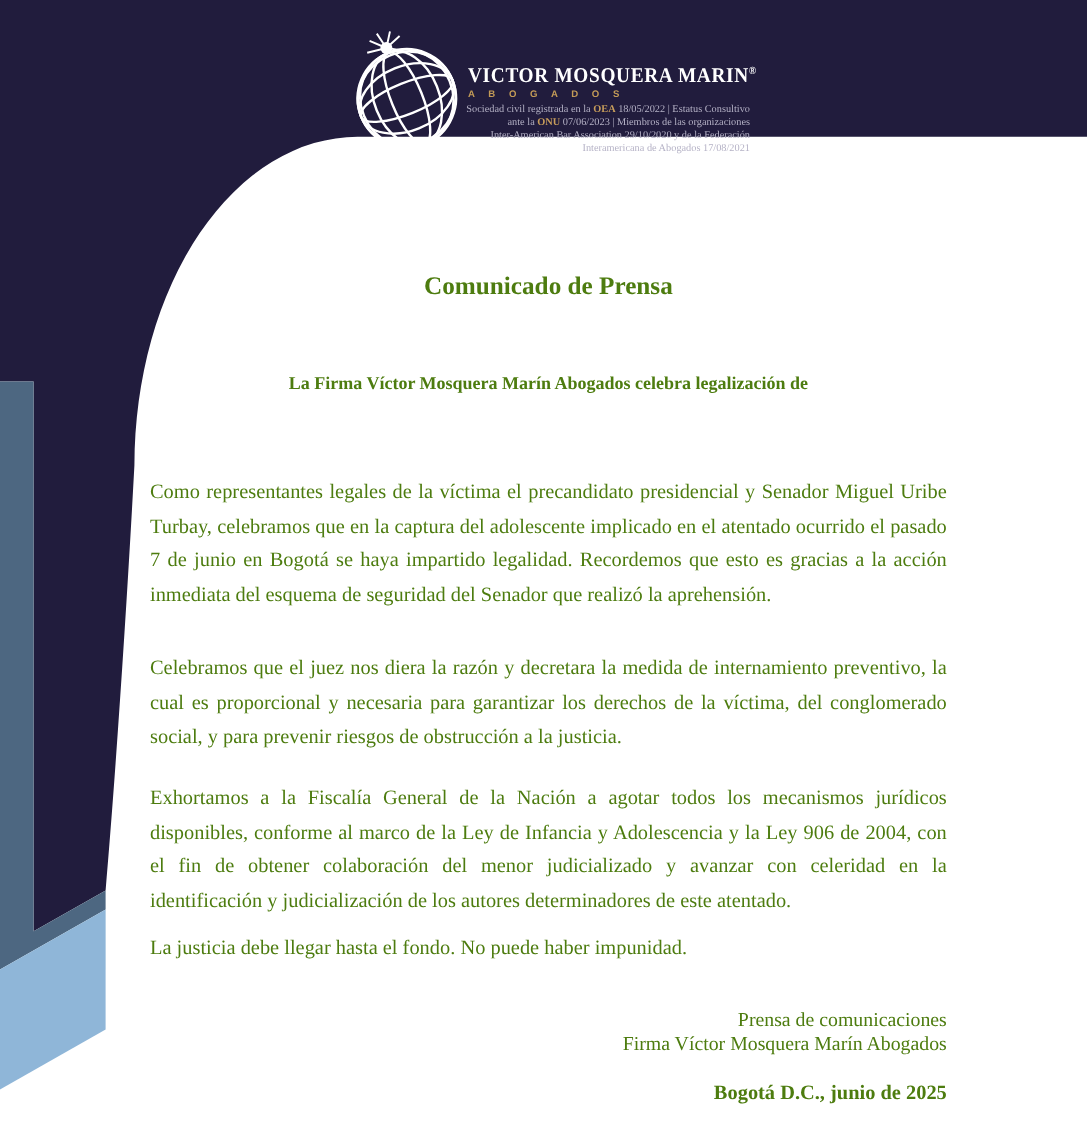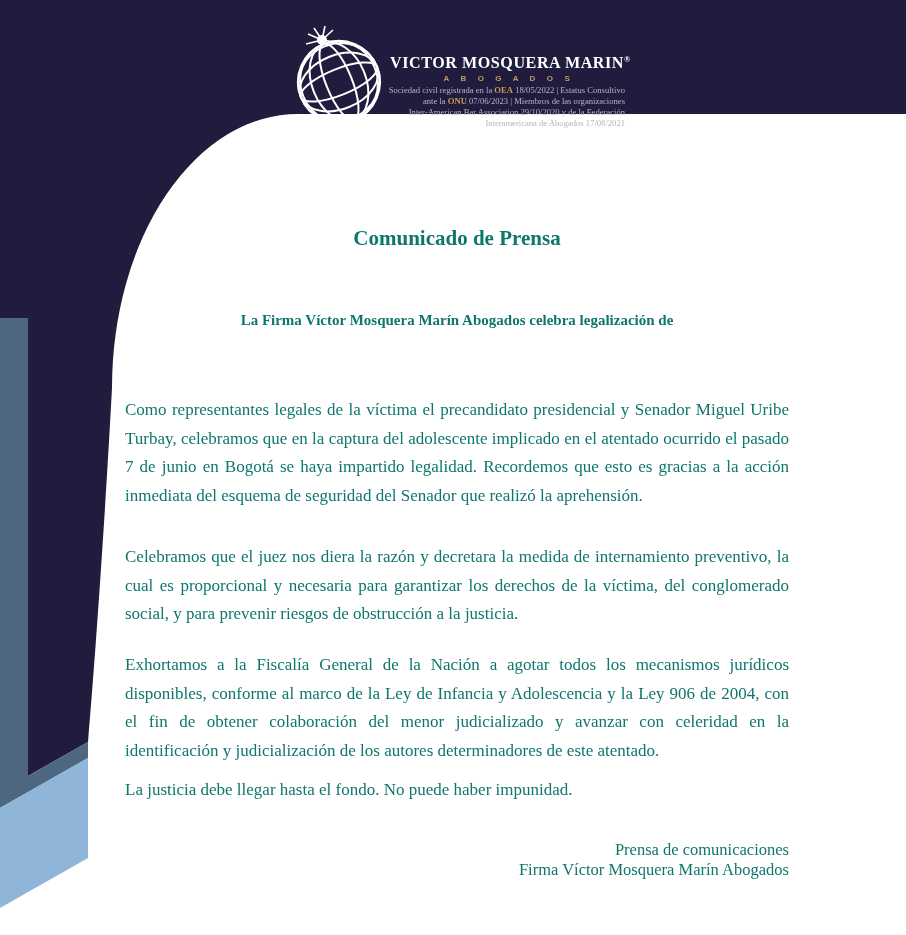--- a/index.html
+++ b/index.html
@@ -14,33 +14,33 @@
   
   .header{position:absolute;left:0;top:0;width:906px;height:114px;z-index:2;margin-top:25px;}
   .globe{position:absolute;left:291px;top:1px;width:97px;height:104px;}
   .brand-block{position:absolute;left:390px;top:27px;width:234px;}
   .brand-name{
     color:#ffffff;font-size:17.5px;letter-spacing:0.6px;font-weight:600;
     white-space:nowrap;transform:scaleX(0.92);transform-origin:left top;
   }
   .brand-name sup{font-size:9px;vertical-align:6px;letter-spacing:0;}
   .brand-sub{
-    text-align:center;color:#c39b57;font-family:"Liberation Sans",sans-serif;
+    text-align:left;color:#c39b57;font-family:"Liberation Sans",sans-serif;
     font-size:8px;font-weight:700;letter-spacing:4.6px;margin-top:1px;margin-right:-4px;
   }
   .reg-block{
     position:absolute;top:60px;right:281px;width:330px;text-align:right;
     font-family:Liberation Serif, serif;font-size:8.6px;line-height:10.9px;
     color:#b5b2c6;
   }
   .reg-block b{color:#c79d5b;font-weight:700;}
 
   
   .content{position:absolute;left:125px;top:0;width:664px;height:675px;z-index:3;
-           color:#0f766e;}
+           color:#4d7c0f;}
   .doc-title{
     position:absolute;top:226px;left:0;width:100%;text-align:center;
     font-size:21px;font-weight:700;
   }
   .doc-heading{
     position:absolute;top:305px;left:0;width:100%;text-align:center;
     font-size:15px;font-weight:700;line-height:30px;
   }
   .para{
     position:absolute;left:0;width:100%;margin:0;
@@ -106,13 +106,14 @@
   <p class="para p1">Como representantes legales de la víctima el precandidato presidencial y Senador Miguel Uribe Turbay, celebramos que en la captura del adolescente implicado en el atentado ocurrido el pasado 7 de junio en Bogotá se haya impartido legalidad. Recordemos que esto es gracias a la acción inmediata del esquema de seguridad del Senador que realizó la aprehensión.</p>
   <p class="para p2">Celebramos que el juez nos diera la razón y decretara la medida de internamiento preventivo, la cual es proporcional y necesaria para garantizar los derechos de la víctima, del conglomerado social, y para prevenir riesgos de obstrucción a la justicia.</p>
   <p class="para p3">Exhortamos a la Fiscalía General de la Nación a agotar todos los mecanismos jurídicos disponibles, conforme al marco de la Ley de Infancia y Adolescencia y la Ley 906 de 2004, con el fin de obtener colaboración del menor judicializado y avanzar con celeridad en la identificación y judicialización de los autores determinadores de este atentado.</p>
   <p class="para p4">La justicia debe llegar hasta el fondo. No puede haber impunidad.</p>
 
   <div class="signoff">
     <div>Prensa de comunicaciones</div>
     <div>Firma Víctor Mosquera Marín Abogados</div>
   </div>
 
+  <div class="dateline">Bogotá D.C., junio de 2025</div>
 </div>
 
 </body></html>

